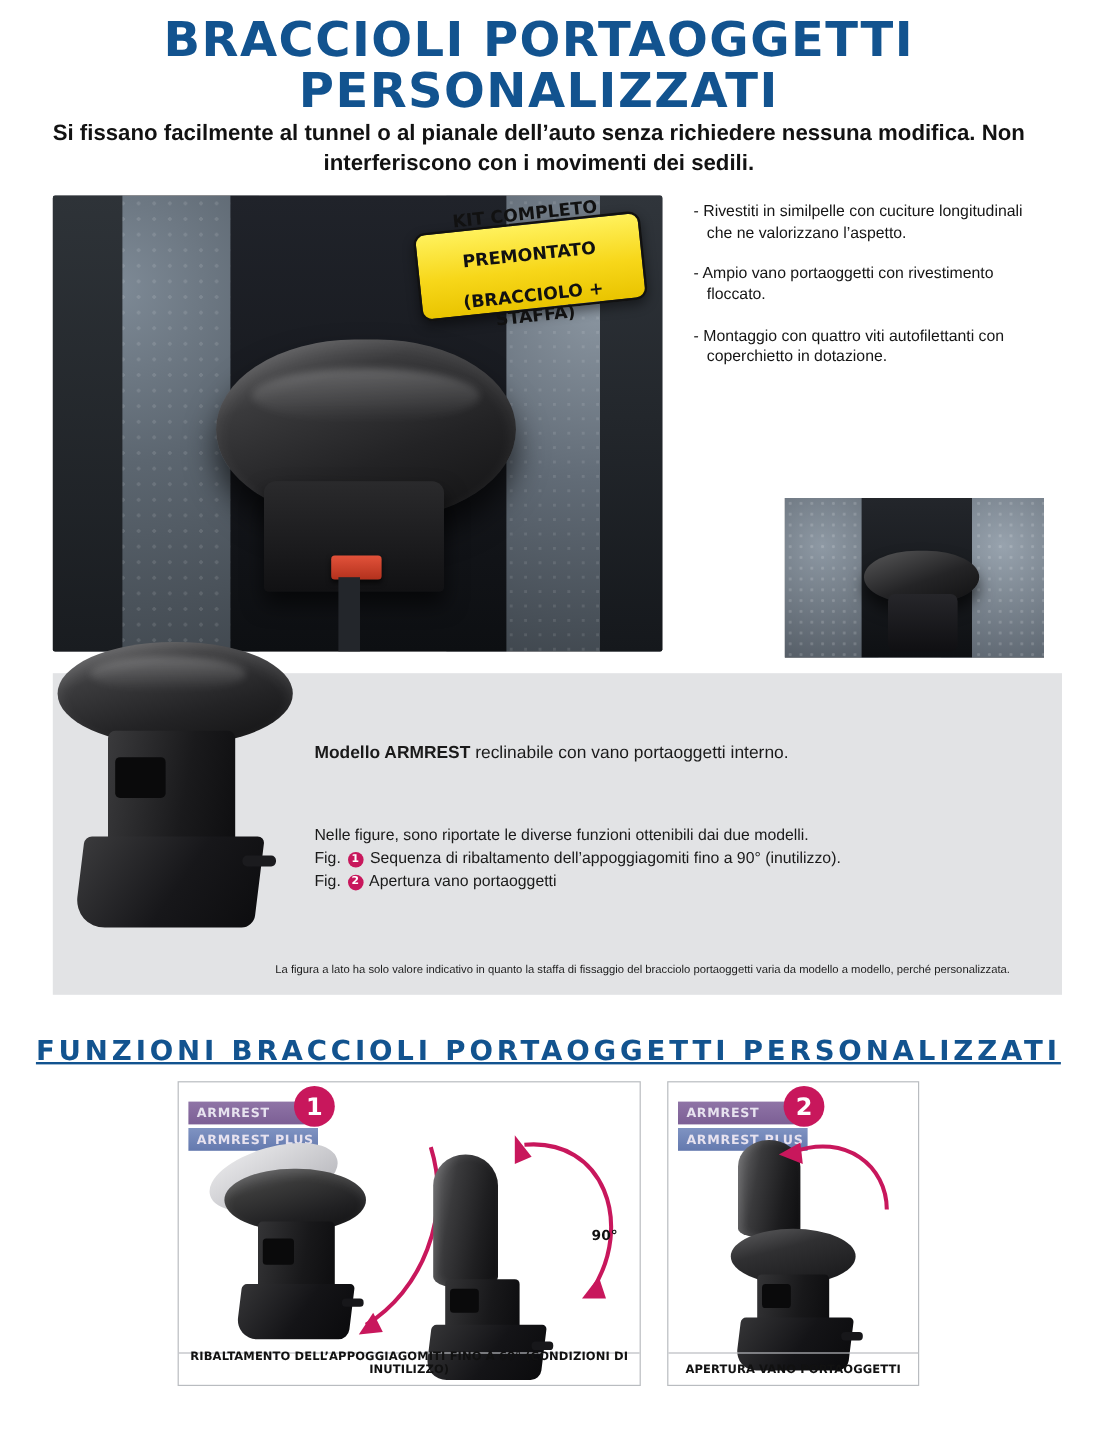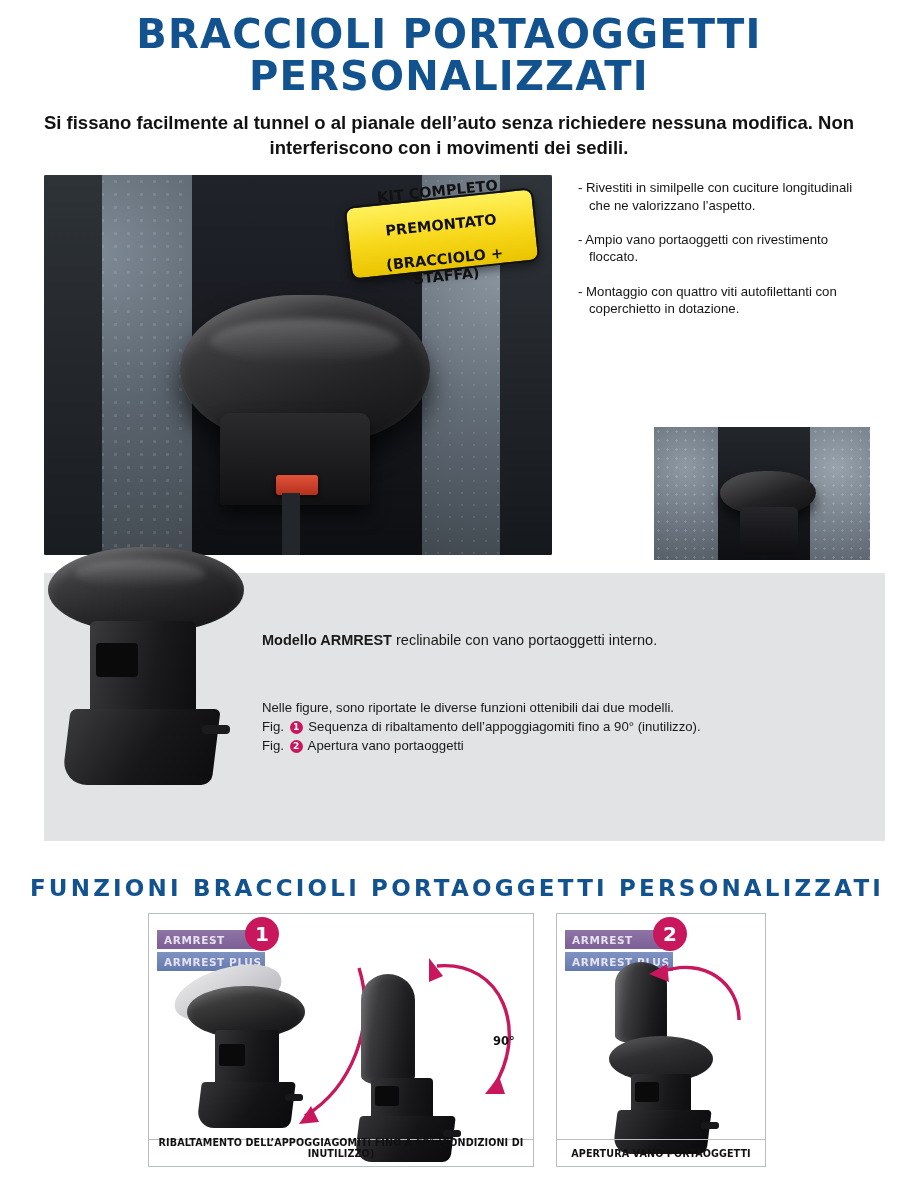--- a/index.html
+++ b/index.html
@@ -21,21 +21,21 @@
   }
   .title-line {
     font-size: 40px;
     font-weight: bold;
     color: #12538f;
     letter-spacing: 1.2px;
     line-height: 1.04;
     font-family: "DejaVu Sans", sans-serif;
   }
   .subtitle {
-    margin-top: 14px;
+    margin-top: 2px;
     font-size: 18.5px;
     font-weight: bold;
     line-height: 1.35;
     color: #121212;
     padding: 0 24px;
   }
 
   
   .photo-row {
     position: relative;
@@ -288,20 +288,21 @@
 
   
   .functions-title {
     margin: 34px 0 0 0;
     text-align: center;
     font-family: "DejaVu Sans", sans-serif;
     font-size: 23px;
     font-weight: bold;
     letter-spacing: 3.2px;
     color: #12538f;
+    text-decoration: underline;
   }
   .panels {
     margin: 12px 44px 0 44px;
     display: flex;
     justify-content: center;
     gap: 22px;
   }
   .panel {
     position: relative;
     border: 1px solid #b9bcc0;
@@ -471,20 +472,21 @@
       <span>Nelle figure, sono riportate le diverse funzioni ottenibili dai due modelli.</span><br>
       <span>Fig.</span>
       <span class="num-badge">1</span>
       <span>Sequenza di ribaltamento dell’appoggiagomiti fino a 90° (inutilizzo).</span><br>
       <span>Fig.</span>
       <span class="num-badge">2</span>
       <span>Apertura vano portaoggetti</span>
     </p>
   </div>
 
+  <div class="info-note">La figura a lato ha solo valore indicativo in quanto la staffa di fissaggio del bracciolo portaoggetti varia da modello a modello, perché personalizzata.</div>
 </div>
 
 <div class="functions-title">FUNZIONI BRACCIOLI PORTAOGGETTI PERSONALIZZATI</div>
 
 <div class="panels">
 
   <div class="panel panel-1">
     <div class="tag-stack">
       <div class="tag tag-armrest">ARMREST</div>
       <div class="tag tag-armrest-plus">ARMREST PLUS</div>

